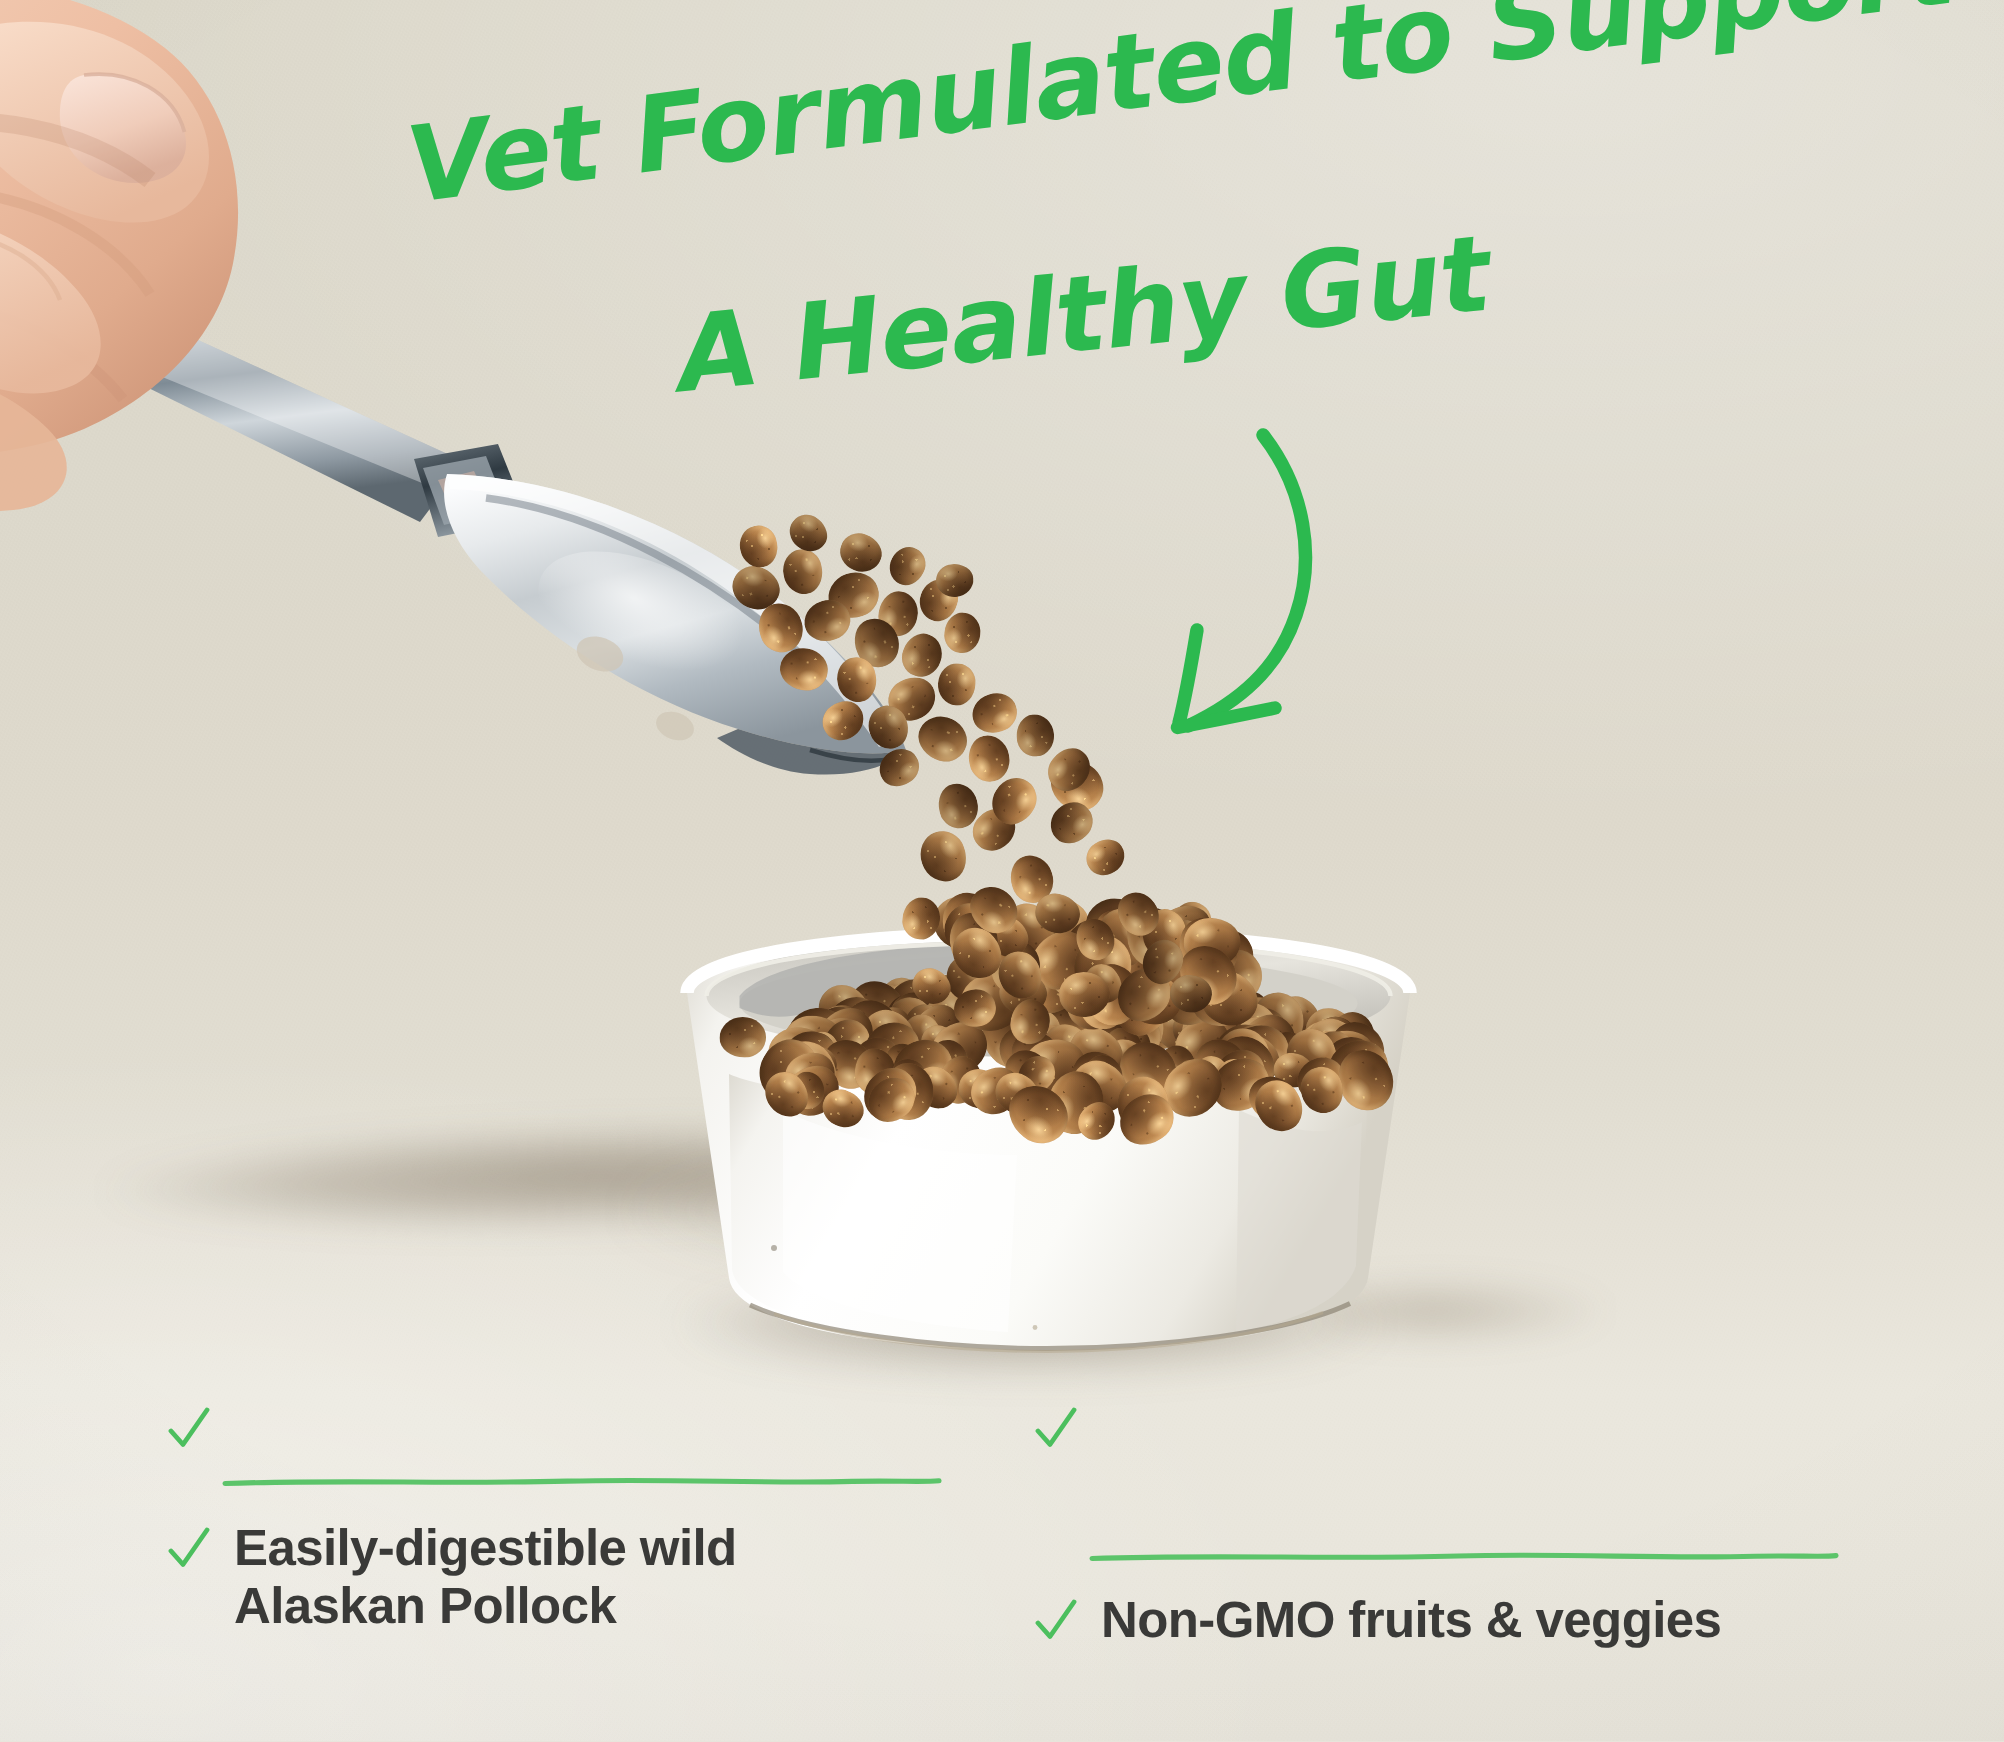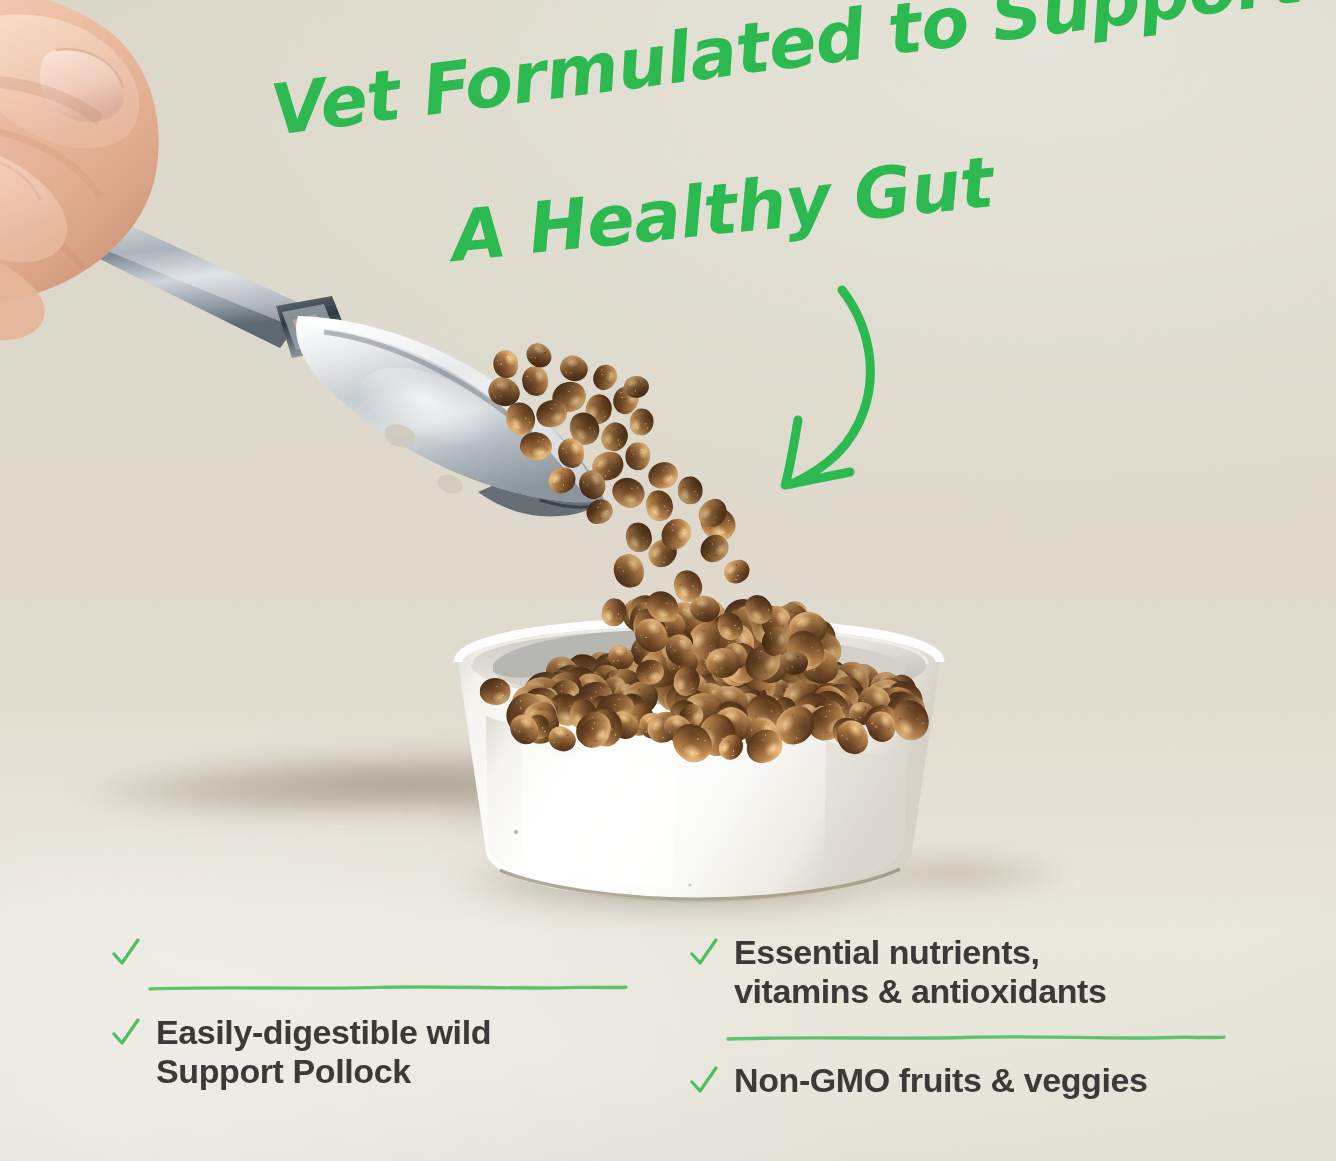--- a/index.html
+++ b/index.html
@@ -671,34 +671,32 @@
         </svg>
       </div>
 
       <div class="feat" style="left:0;top:88px;">
         <span class="check">
           <svg width="28" height="30" viewBox="0 0 28 30">
             <path d="M 2 16 L 10 25 L 26 2" stroke="#4cbf5e" stroke-width="3.2" fill="none" stroke-linecap="round" stroke-linejoin="round"></path>
           </svg>
         </span>
         <span class="feat-text">Easily-digestible wild
-Support Pollock</span>
+Alaskan Pollock</span>
       </div>
     </div>
 
     <div class="col col-right">
 
       <div class="feat" style="left:0;top:8px;">
         <span class="check">
           <svg width="28" height="30" viewBox="0 0 28 30">
             <path d="M 2 16 L 10 25 L 26 2" stroke="#4cbf5e" stroke-width="3.2" fill="none" stroke-linecap="round" stroke-linejoin="round"></path>
           </svg>
         </span>
-        <span class="feat-text">Essential nutrients,
-vitamins &amp; antioxidants</span>
       </div>
 
       <div class="divider" style="left:36px;top:108px;width:500px;">
         <svg viewBox="0 0 500 10" preserveAspectRatio="none">
           <path d="M 2 6 C 86 3.1, 162 6.8, 246 4.3 C 318 2.4, 382 6.4, 444 4.5 C 470 3.7, 488 5.3, 498 4.1" stroke="#5cc46a" stroke-width="3.4" fill="none" stroke-linecap="round"></path>
         </svg>
       </div>
 
       <div class="feat" style="left:0;top:136px;">
         <span class="check">

